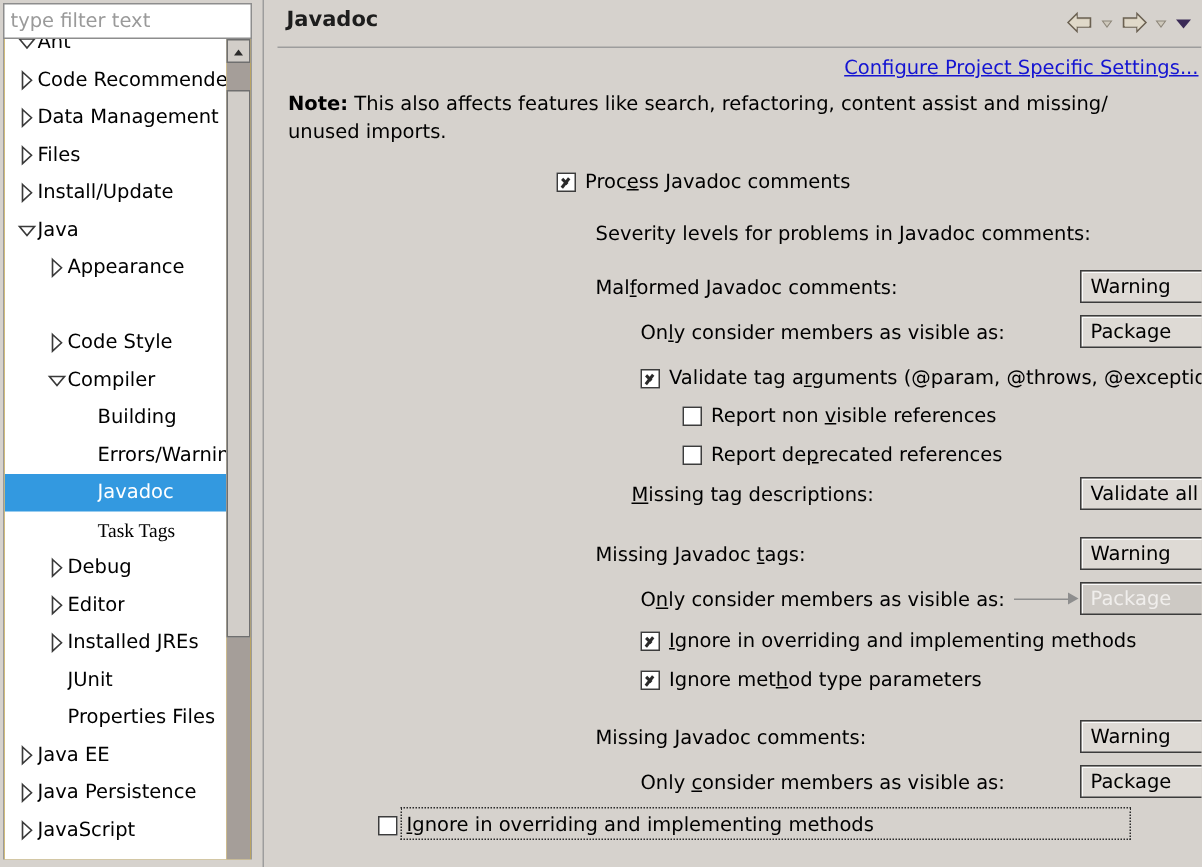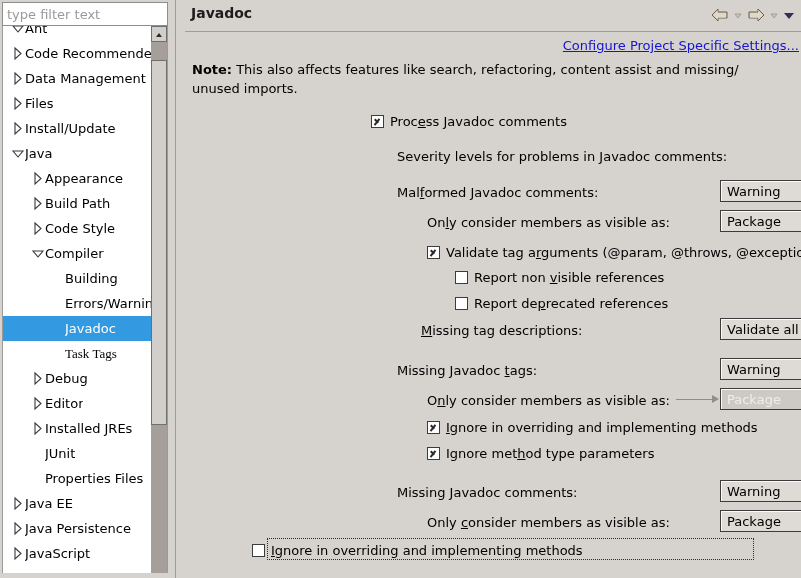--- a/index.html
+++ b/index.html
@@ -144,27 +144,20 @@
                 <path d="M2 10 L12 10 L7 16 Z" fill="none" stroke="#3a3a3a" stroke-width="1.1"></path>
               </svg></span>
             <span class="tlabel">Java</span>
           </div>
           <div class="trow" style="position: absolute; left: 0px; top: 140px; width: 148px;">
             <span style="flex: 0 0 auto; width: 24px; height: 25px;"></span>
             <span class="tw"><svg width="14" height="25" viewBox="0 0 14 25">
                 <path d="M4 7 L10 12.5 L4 18 Z" fill="none" stroke="#3a3a3a" stroke-width="1.1"></path>
               </svg></span>
             <span class="tlabel">Appearance</span>
-          </div>
-          <div class="trow" style="position: absolute; left: 0px; top: 165px; width: 148px;">
-            <span style="flex: 0 0 auto; width: 24px; height: 25px;"></span>
-            <span class="tw"><svg width="14" height="25" viewBox="0 0 14 25">
-                <path d="M4 7 L10 12.5 L4 18 Z" fill="none" stroke="#3a3a3a" stroke-width="1.1"></path>
-              </svg></span>
-            <span class="tlabel">Build Path</span>
           </div>
           <div class="trow" style="position: absolute; left: 0px; top: 190px; width: 148px;">
             <span style="flex: 0 0 auto; width: 24px; height: 25px;"></span>
             <span class="tw"><svg width="14" height="25" viewBox="0 0 14 25">
                 <path d="M4 7 L10 12.5 L4 18 Z" fill="none" stroke="#3a3a3a" stroke-width="1.1"></path>
               </svg></span>
             <span class="tlabel">Code Style</span>
           </div>
           <div class="trow" style="position: absolute; left: 0px; top: 215px; width: 148px;">
             <span style="flex: 0 0 auto; width: 24px; height: 25px;"></span>

